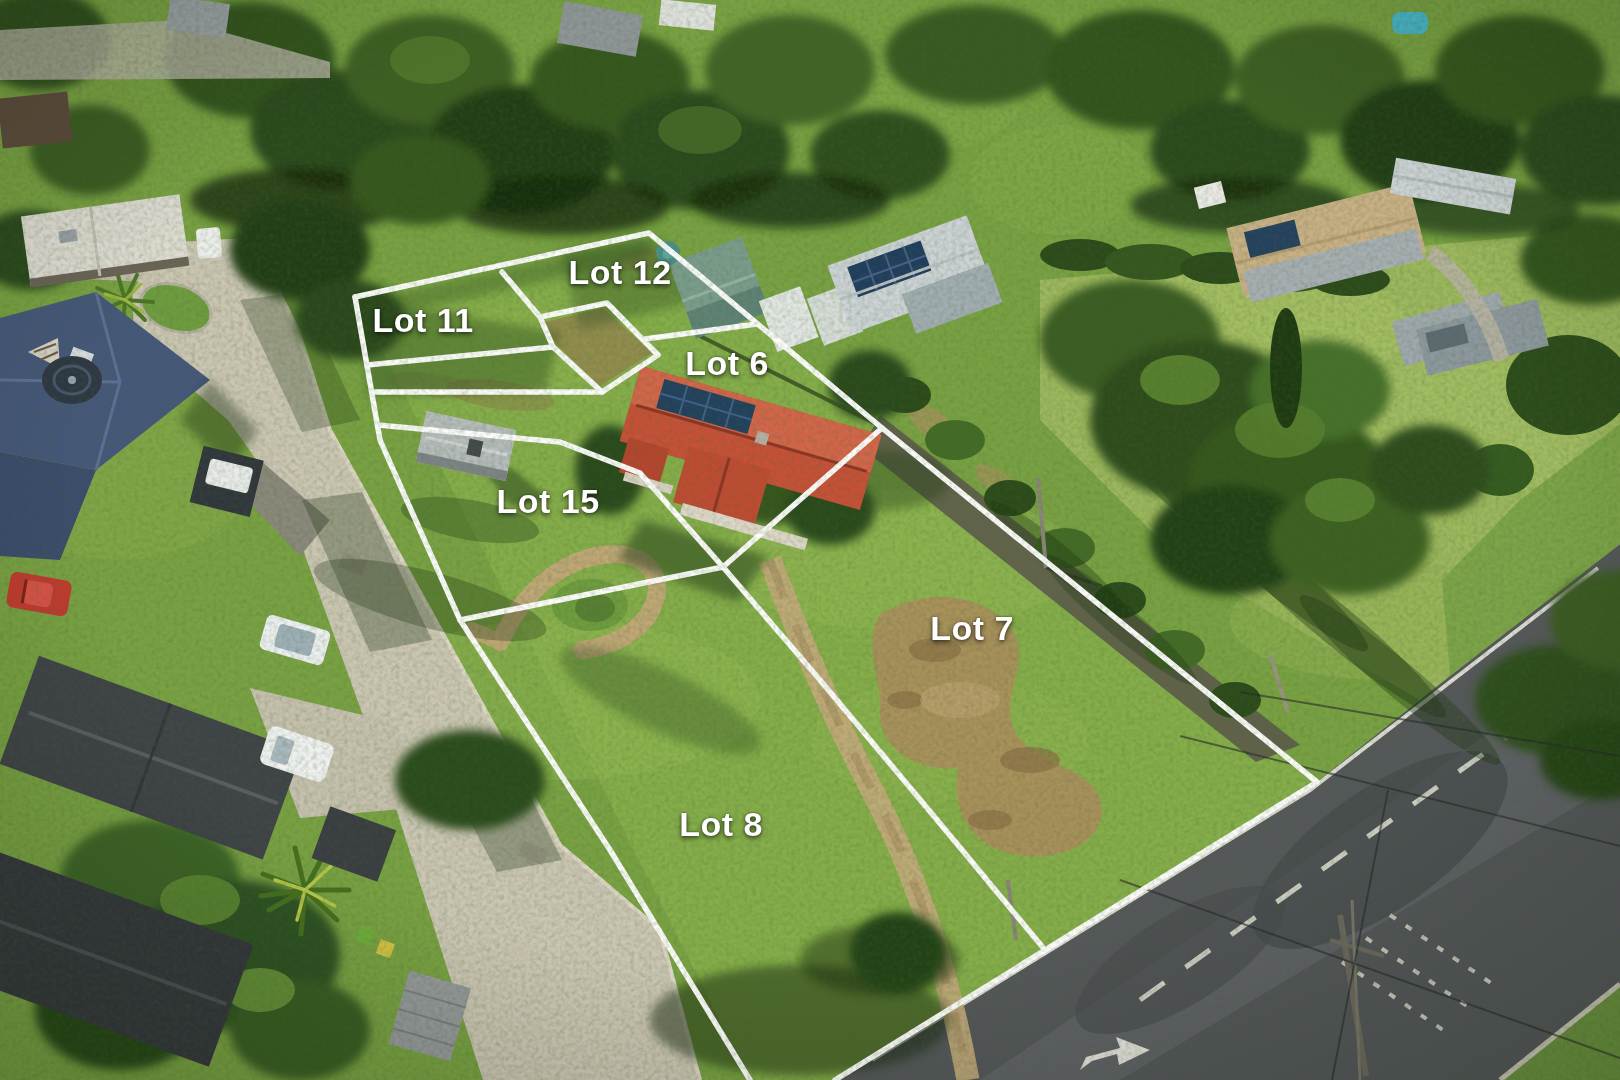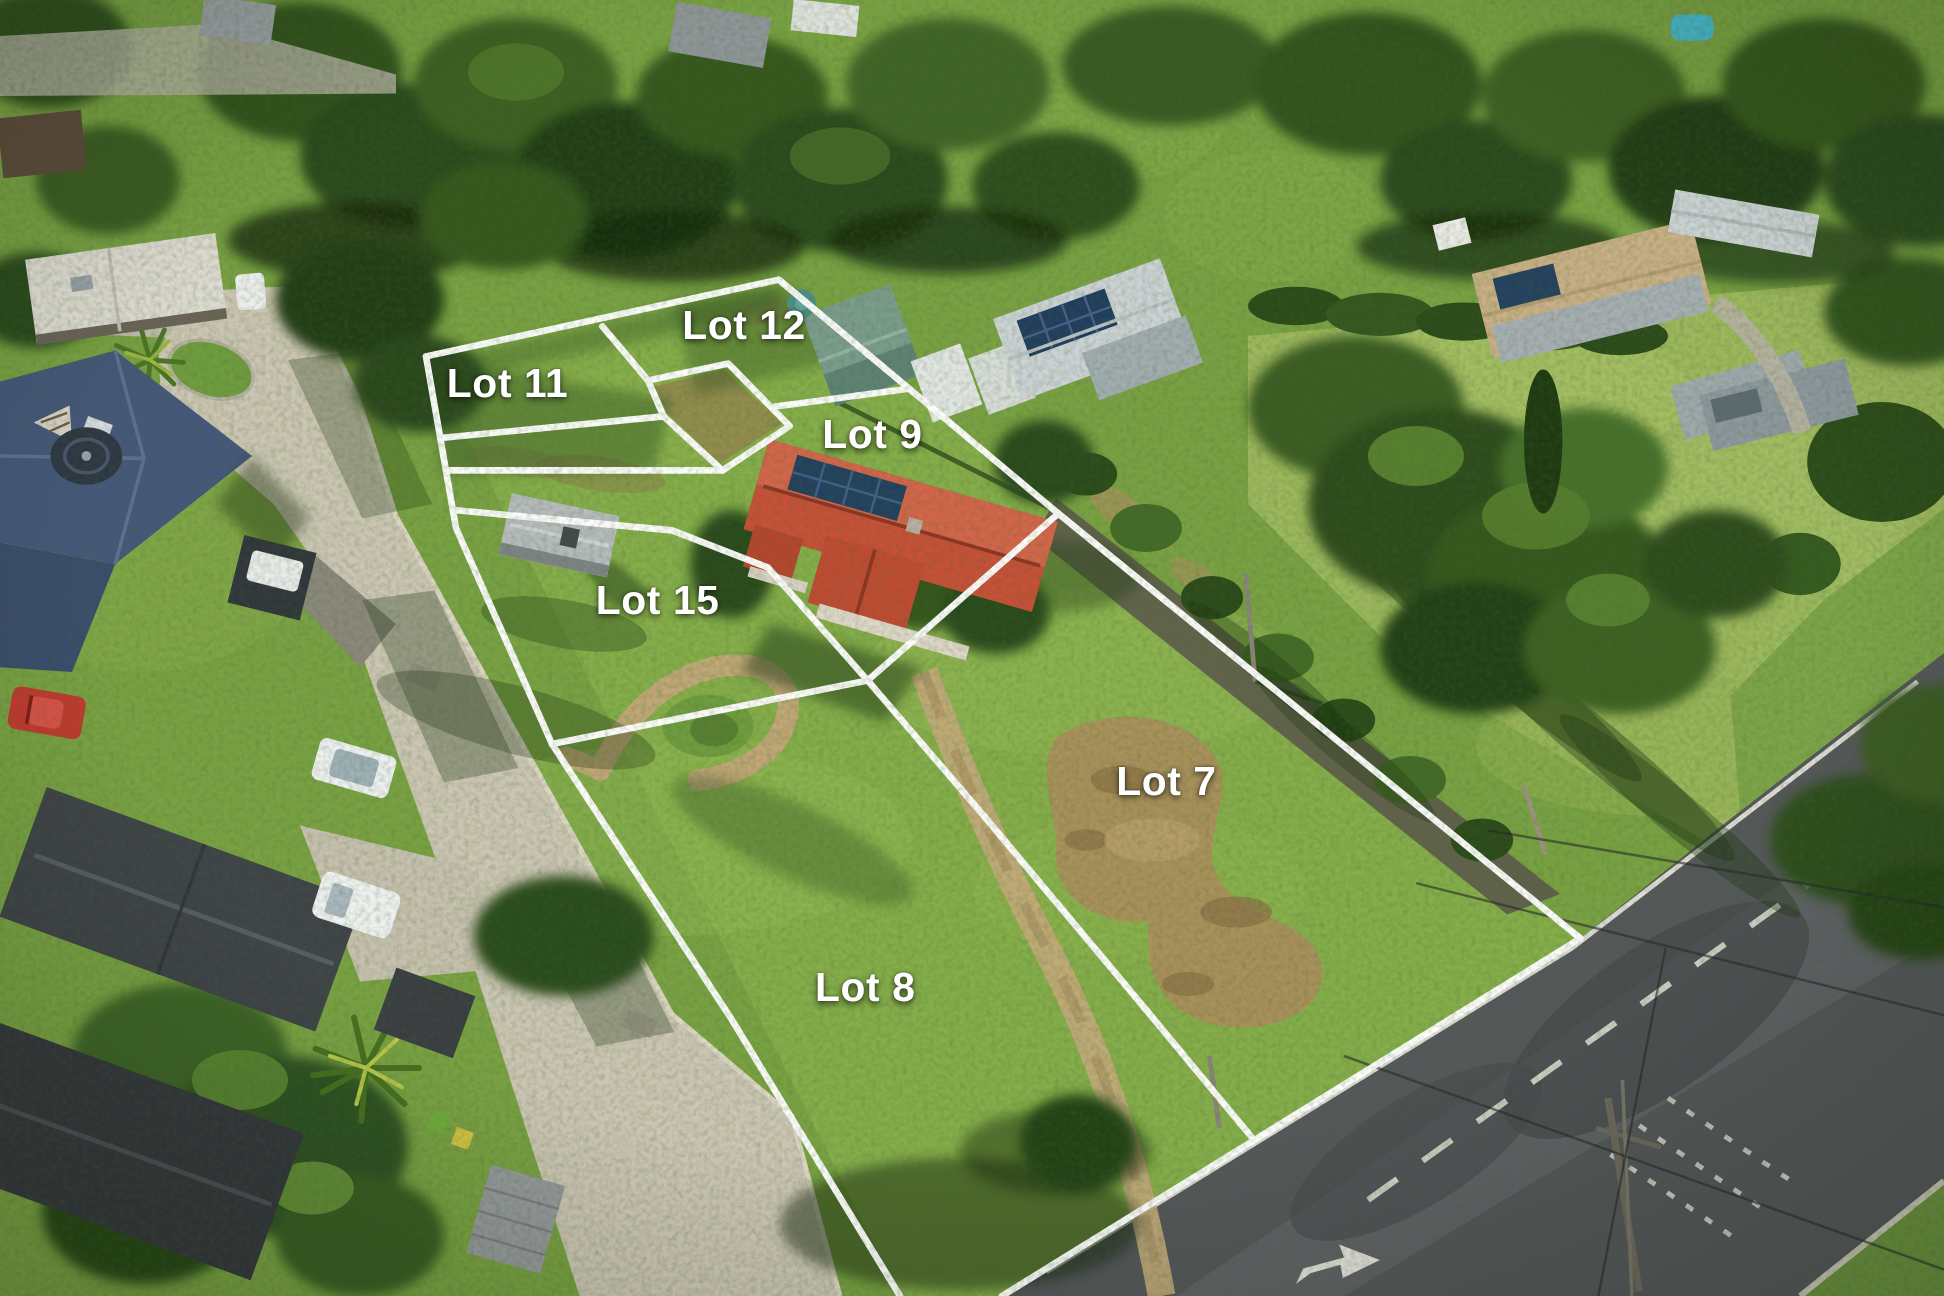--- a/index.html
+++ b/index.html
@@ -384,17 +384,17 @@
     <path d="M723,567 L460,620"></path>
     <path d="M723,567 L820,680 L943,827 L1045,950"></path>
   </g>
 
   <rect width="1620" height="1080" filter="url(#grain)" opacity=".5"></rect>
   <rect width="1620" height="1080" fill="url(#vig)"></rect>
 </svg>
 
 <div class="lot-label" style="left:423px;top:320px">Lot 11</div>
 <div class="lot-label" style="left:620px;top:272px">Lot 12</div>
-<div class="lot-label" style="left:727px;top:363px">Lot 9</div>
+<div class="lot-label" style="left:727px;top:363px">Lot 6</div>
 <div class="lot-label" style="left:548px;top:501px">Lot 15</div>
-<div class="lot-label" style="left:972px;top:652px">Lot 7</div>
+<div class="lot-label" style="left:972px;top:628px">Lot 7</div>
 <div class="lot-label" style="left:721px;top:824px">Lot 8</div>
 </div>
 
 </body></html>

